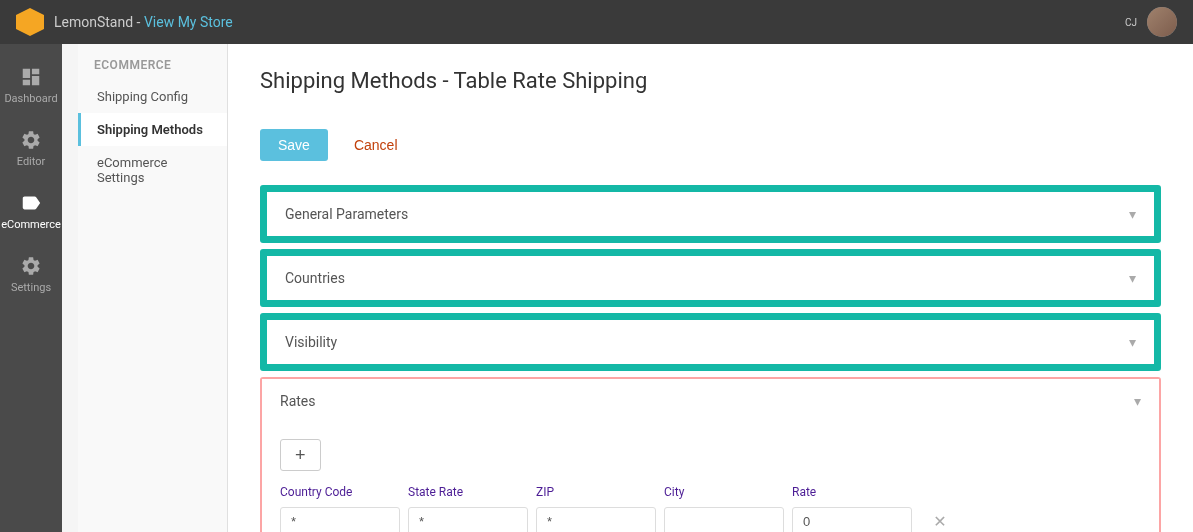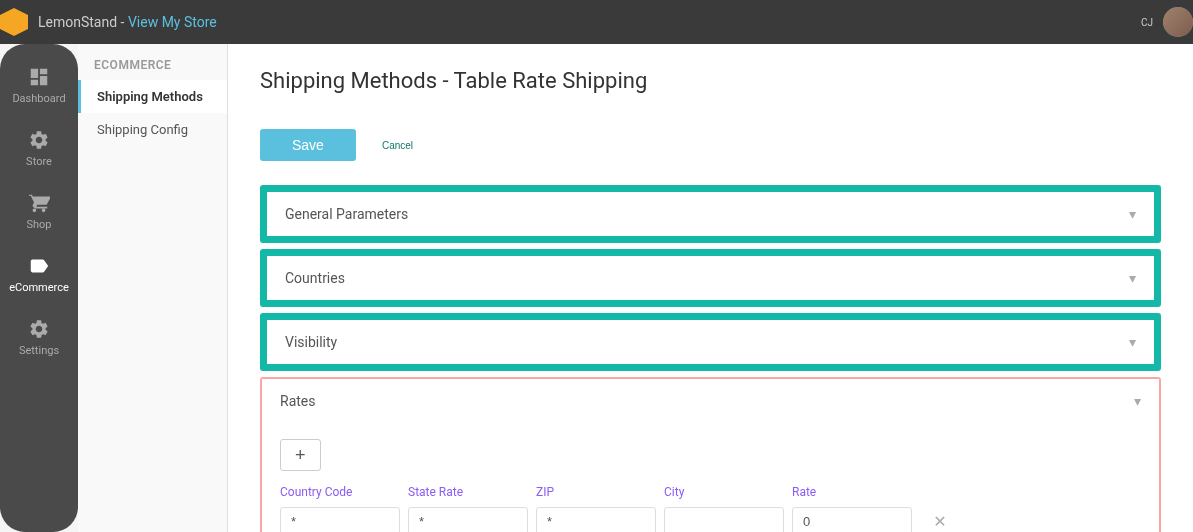--- a/index.html
+++ b/index.html
@@ -2,21 +2,21 @@
 <html><head>
   <meta charset="utf-8">
   <style>
     * { box-sizing: border-box; margin: 0; padding: 0; }
     body { font-family: -apple-system, BlinkMacSystemFont, 'Segoe UI', Roboto, sans-serif; display: flex; height: 532px; overflow: hidden; background: #f5f5f5; }
 
     
     .topbar {
       position: fixed; top: 0; left: 0; right: 0; height: 44px;
       background: #3a3a3a; display: flex; align-items: center;
-      padding: 0 0; z-index: 100; justify-content: space-between;
+      padding: 0 16px; z-index: 100; justify-content: space-between;
     }
     .topbar-left { display: flex; align-items: center; gap: 10px; }
     .topbar-logo {
       width: 28px; height: 28px; background: #f5a623;
       clip-path: polygon(50% 0%, 100% 25%, 100% 75%, 50% 100%, 0% 75%, 0% 25%);
     }
     .topbar-title { color: #ccc; font-size: 14px; }
     .topbar-title a { color: #5bc0de; text-decoration: none; }
     .topbar-right { display: flex; align-items: center; gap: 10px; }
     .topbar-user { color: #ccc; font-size: 10px; }
@@ -24,23 +24,23 @@
       width: 30px; height: 30px; border-radius: 50%; background: #888;
       overflow: hidden; display: flex; align-items: center; justify-content: center;
     }
     .topbar-avatar-img {
       width: 30px; height: 30px; background: linear-gradient(135deg, #a0826d 0%, #7c5c4c 100%);
       border-radius: 50%;
     }
 
     
     .icon-nav {
-      position: fixed; top: 44px; left: 0; width: 78px; height: calc(532px - 44px);
+      position: fixed; top: 44px; left: 0; width: 62px; height: calc(532px - 44px);
       background: #4a4a4a; display: flex; flex-direction: column; align-items: center;
-      padding-top: 10px; z-index: 90; border-radius: 25px;
+      padding-top: 10px; z-index: 90;
     }
     .icon-nav-item {
       width: 100%; display: flex; flex-direction: column; align-items: center;
       padding: 12px 0; cursor: pointer; color: #aaa; font-size: 11px; gap: 4px;
     }
     .icon-nav-item.active { color: #fff; }
     .icon-nav-item svg { width: 22px; height: 22px; fill: currentColor; }
 
     
     .sidebar {
@@ -63,26 +63,26 @@
     
     .main {
       position: fixed; top: 44px; left: 228px; right: 0; height: calc(532px - 44px);
       background: #fff; overflow-y: auto; padding: 24px 32px;
     }
     .page-title {
       font-size: 22px; font-weight: 400; color: #333; margin-bottom: 36px;
     }
     .action-bar { display: flex; gap: 10px; margin-bottom: 24px; }
     .btn-save {
-      background: #5bc0de; color: #fff; border: none; padding: 8px 32px;
+      background: #5bc0de; color: #fff; border: none; padding: 8px 18px;
       border-radius: 3px; font-size: 14px; cursor: pointer;
     }
     .btn-cancel {
-      background: transparent; color: #0f766e; border: none; padding: 8px 16px;
-      font-size: 10px; cursor: pointer;
+      background: transparent; color: #c2410c; border: none; padding: 8px 16px;
+      font-size: 14px; cursor: pointer;
     }
 
     
     .section-panel {
       border: 7px solid #14b8a6; border-radius: 3px; margin-bottom: 6px;
     }
     .section-header {
       display: flex; align-items: center; justify-content: space-between;
       padding: 14px 18px; cursor: pointer; background: #fff;
     }
@@ -100,21 +100,21 @@
       border: 1px solid #ccc; background: #fff; color: #555;
       padding: 6px 14px; border-radius: 3px; cursor: pointer; font-size: 18px;
       line-height: 1; margin-bottom: 14px;
     }
 
     
     .rates-table-header {
       display: grid; grid-template-columns: 120px 120px 120px 120px 120px 40px;
       gap: 8px; margin-bottom: 8px;
     }
-    .rates-table-header span { font-size: 12px; color: #8b5cf6; }
+    .rates-table-header span { font-size: 12px; color: #4c1d95; }
     .rates-table-row {
       display: grid; grid-template-columns: 120px 120px 120px 120px 120px 40px;
       gap: 8px; align-items: center;
     }
     .rate-input {
       width: 100%; padding: 6px 10px; border: 1px solid #ddd;
       border-radius: 3px; font-size: 13px; color: #555;
     }
     .btn-remove {
       background: none; border: none; color: #aaa; font-size: 16px;
@@ -143,46 +143,41 @@
   <div class="icon-nav-item">
     <svg viewBox="0 0 24 24">
         <path d="M3 13h8V3H3v10zm0 8h8v-6H3v6zm10 0h8V11h-8v10zm0-18v6h8V3h-8z"></path>
       </svg>
     <span>Dashboard</span>
   </div>
   <div class="icon-nav-item">
     <svg viewBox="0 0 24 24">
         <path d="M19.14 12.94c.04-.3.06-.61.06-.94 0-.32-.02-.64-.07-.94l2.03-1.58c.18-.14.23-.41.12-.61l-1.92-3.32c-.12-.22-.37-.29-.59-.22l-2.39.96c-.5-.38-1.03-.7-1.62-.94l-.36-2.54c-.04-.24-.24-.41-.48-.41h-3.84c-.24 0-.43.17-.47.41l-.36 2.54c-.59.24-1.13.57-1.62.94l-2.39-.96c-.22-.08-.47 0-.59.22L2.74 8.87c-.12.21-.08.47.12.61l2.03 1.58c-.05.3-.09.63-.09.94s.02.64.07.94l-2.03 1.58c-.18.14-.23.41-.12.61l1.92 3.32c.12.22.37.29.59.22l2.39-.96c.5.38 1.03.7 1.62.94l.36 2.54c.05.24.24.41.48.41h3.84c.24 0 .44-.17.47-.41l.36-2.54c.59-.24 1.13-.56 1.62-.94l2.39.96c.22.08.47 0 .59-.22l1.92-3.32c.12-.22.07-.47-.12-.61l-2.01-1.58zM12 15.6c-1.98 0-3.6-1.62-3.6-3.6s1.62-3.6 3.6-3.6 3.6 1.62 3.6 3.6-1.62 3.6-3.6 3.6z"></path>
       </svg>
-    <span>Store</span>
-  </div>
-  <div class="icon-nav-item">
-    <svg viewBox="0 0 24 24">
-        <path d="M7 18c-1.1 0-1.99.9-1.99 2S5.9 22 7 22s2-.9 2-2-.9-2-2-2zM1 2v2h2l3.6 7.59-1.35 2.45c-.16.28-.25.61-.25.96C5 16.1 6.9 18 9 18h12v-2H9.42c-.14 0-.25-.11-.25-.25l.03-.12.9-1.63H19c.75 0 1.41-.41 1.75-1.03l3.58-6.49A1 1 0 0023.43 5H5.21l-.94-2H1zm16 16c-1.1 0-1.99.9-1.99 2s.89 2 1.99 2 2-.9 2-2-.9-2-2-2z"></path>
-      </svg>
-    <span>Shop</span>
+    <span>Editor</span>
   </div>
   <div class="icon-nav-item active">
     <svg viewBox="0 0 24 24">
         <path d="M17.63 5.84C17.27 5.33 16.67 5 16 5L5 5.01C3.9 5.01 3 5.9 3 7v10c0 1.1.9 1.99 2 1.99L16 19c.67 0 1.27-.33 1.63-.84L22 12l-4.37-6.16z"></path>
       </svg>
     <span>eCommerce</span>
   </div>
   <div class="icon-nav-item">
     <svg viewBox="0 0 24 24">
         <path d="M19.14 12.94c.04-.3.06-.61.06-.94 0-.32-.02-.64-.07-.94l2.03-1.58c.18-.14.23-.41.12-.61l-1.92-3.32c-.12-.22-.37-.29-.59-.22l-2.39.96c-.5-.38-1.03-.7-1.62-.94l-.36-2.54c-.04-.24-.24-.41-.48-.41h-3.84c-.24 0-.43.17-.47.41l-.36 2.54c-.59.24-1.13.57-1.62.94l-2.39-.96c-.22-.08-.47 0-.59.22L2.74 8.87c-.12.21-.08.47.12.61l2.03 1.58c-.05.3-.09.63-.09.94s.02.64.07.94l-2.03 1.58c-.18.14-.23.41-.12.61l1.92 3.32c.12.22.37.29.59.22l2.39-.96c.5.38 1.03.7 1.62.94l.36 2.54c.05.24.24.41.48.41h3.84c.24 0 .44-.17.47-.41l.36-2.54c.59-.24 1.13-.56 1.62-.94l2.39.96c.22.08.47 0 .59-.22l1.92-3.32c.12-.22.07-.47-.12-.61l-2.01-1.58zM12 15.6c-1.98 0-3.6-1.62-3.6-3.6s1.62-3.6 3.6-3.6 3.6 1.62 3.6 3.6-1.62 3.6-3.6 3.6z"></path>
       </svg>
     <span>Settings</span>
   </div>
 </div>
 
 <div class="sidebar">
   <div class="sidebar-section-title">eCommerce</div>
+  <div class="sidebar-item">Shipping Config</div>
   <div class="sidebar-item active">Shipping Methods</div>
-  <div class="sidebar-item">Shipping Config</div>
+  <div class="sidebar-item">eCommerce Settings</div>
 </div>
 
 <div class="main">
   <h1 class="page-title">Shipping Methods - Table Rate Shipping</h1>
 
   <div class="action-bar">
     <button class="btn-save">Save</button>
     <button class="btn-cancel">Cancel</button>
   </div>
 

